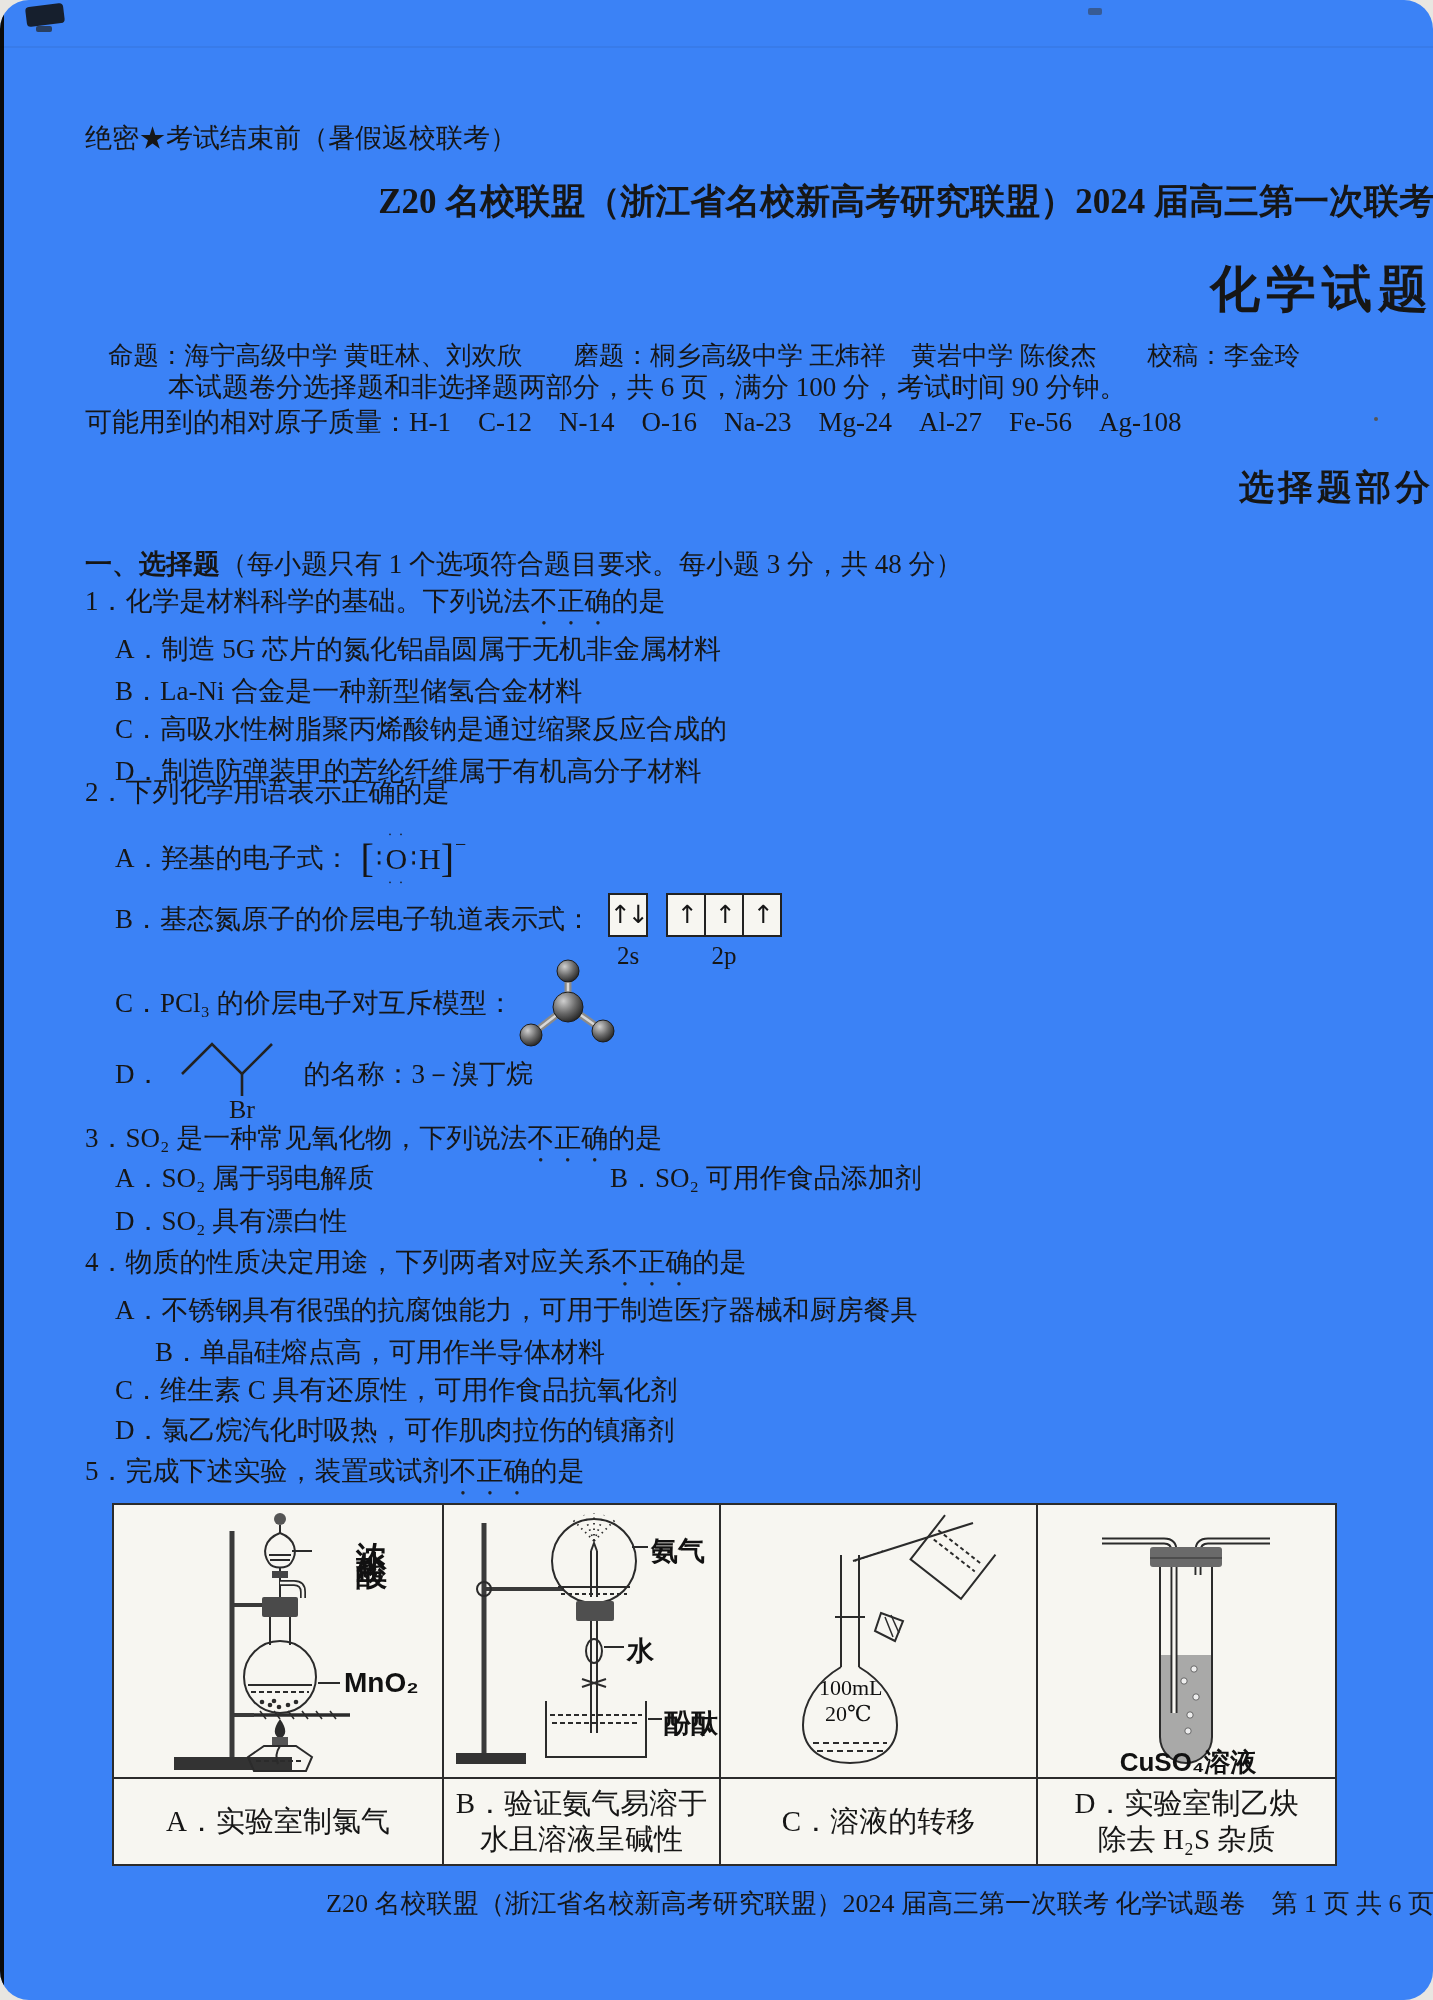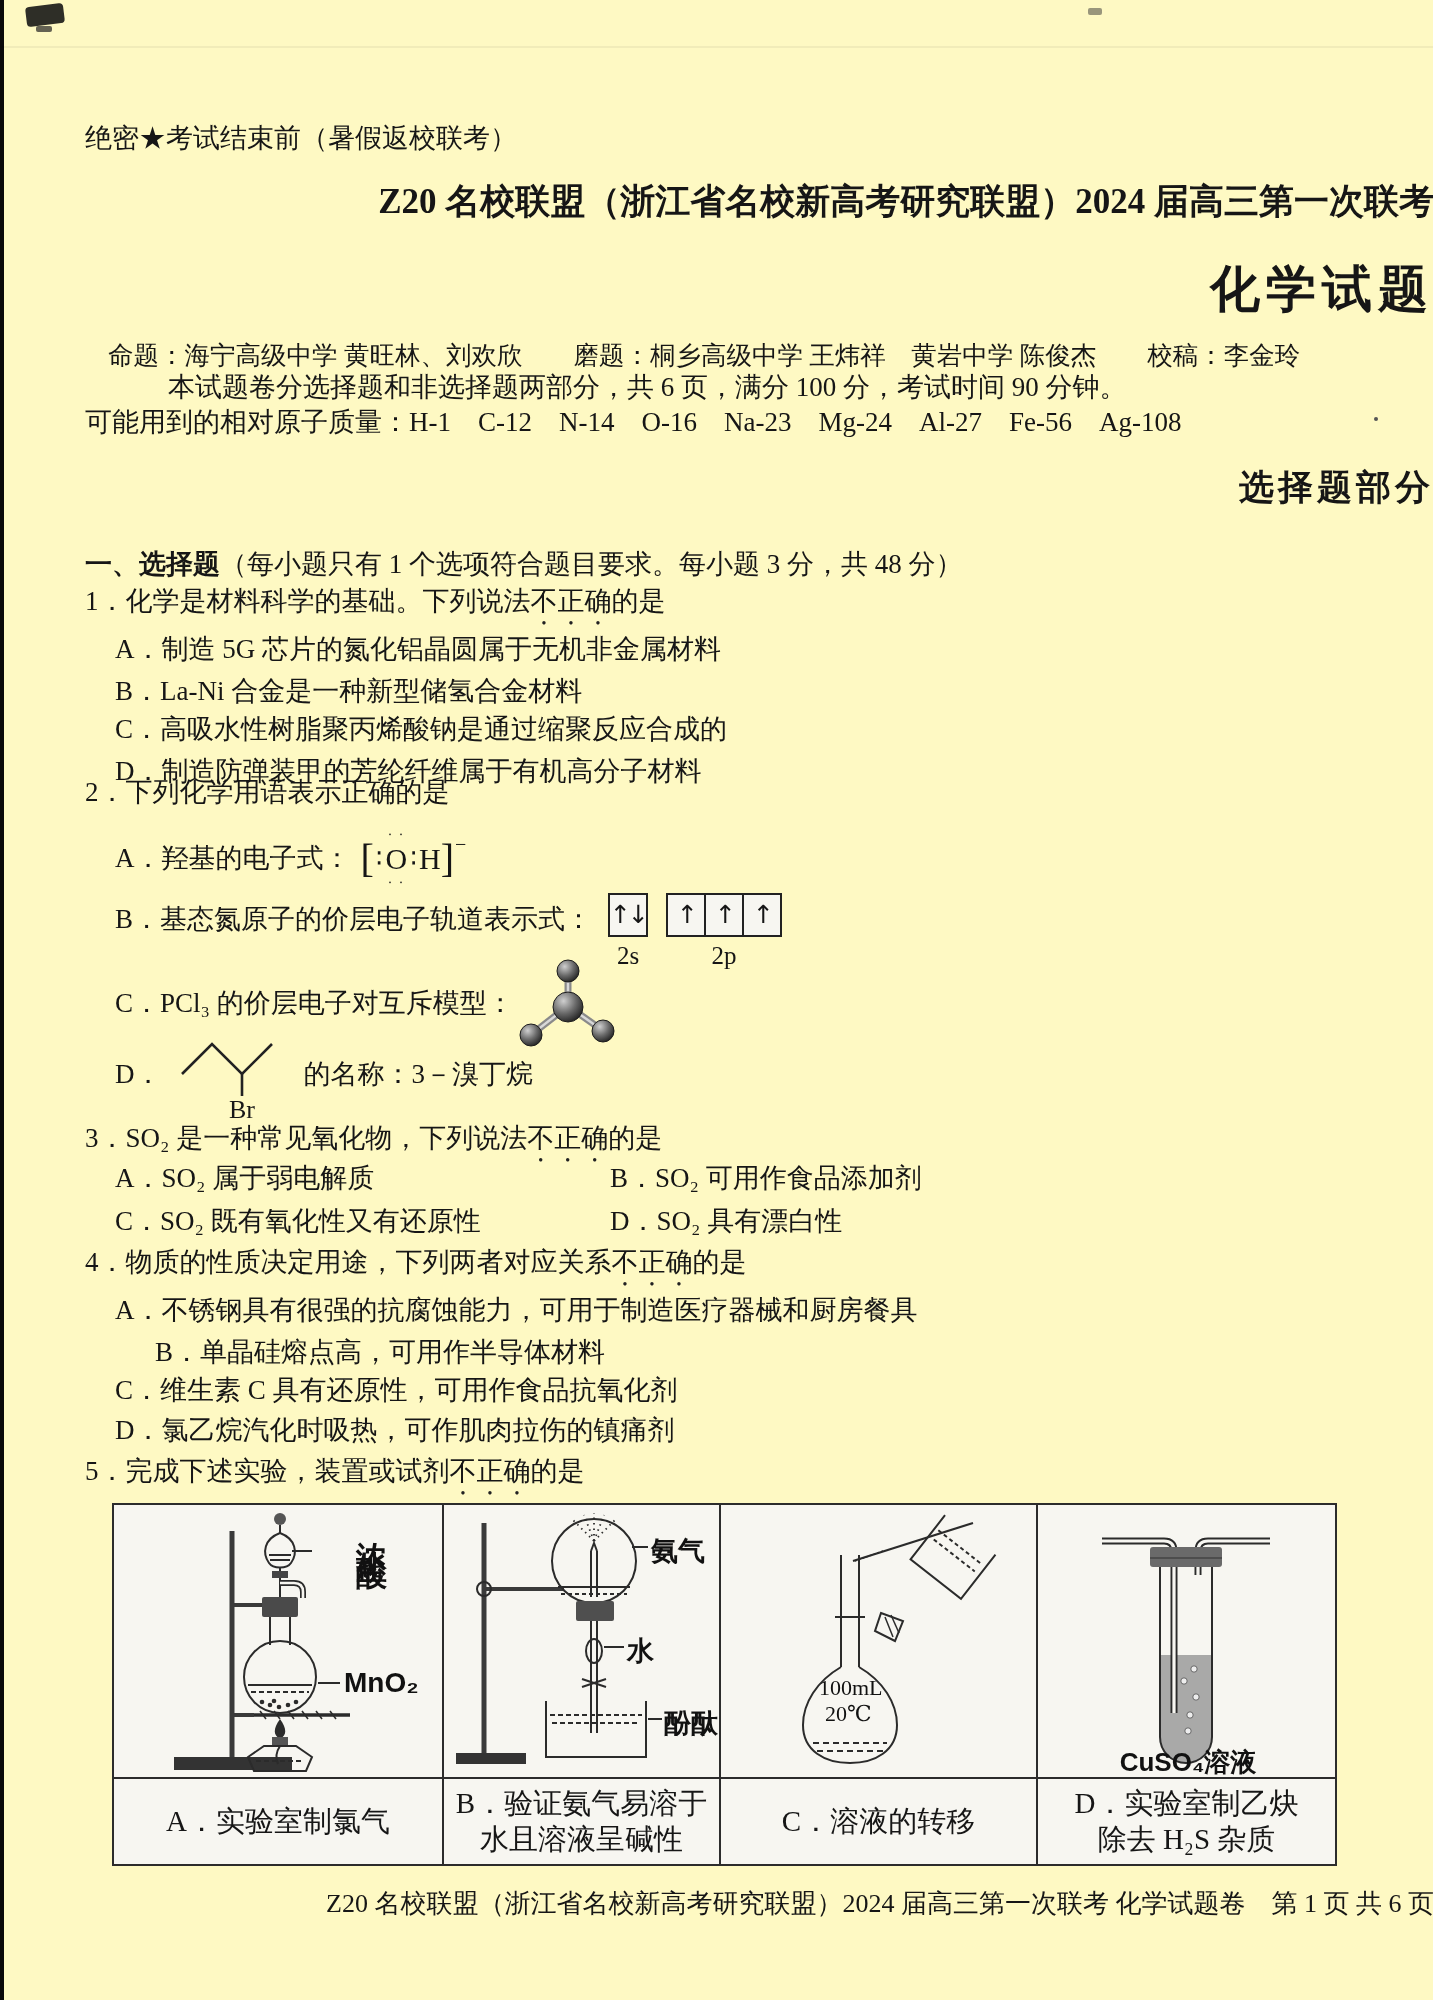--- a/index.html
+++ b/index.html
@@ -1,19 +1,20 @@
 <!DOCTYPE html>
 <html><head>
 <meta charset="utf-8">
 <style>
   html,body{margin:0;padding:0;background:#e8e6e1;}
   .page{
     position:relative;width:1433px;height:2000px;margin:0 auto;
-    background:#fef9c3;color:#161616;overflow:hidden;
+    background:#3b82f6;color:#161616;overflow:hidden;
     font-family:"Liberation Serif","DejaVu Serif",serif;
+    border-radius:29px;
   }
   .r{position:absolute;white-space:nowrap;font-size:27px;line-height:1.25;}
   .center{left:1px;width:100%;text-align:right;}
   .bold{font-weight:700;}
   .emph{
     text-emphasis:filled dot #222;-webkit-text-emphasis:filled dot #222;
     text-emphasis-position:under right;-webkit-text-emphasis-position:under right;
   }
   
   .cols{display:flex;}
@@ -171,21 +172,20 @@
   </div>
 
   <div class="r" style="top:1122px;left:85px;">
     <span>3．</span><span>SO₂ 是一种常见氧化物，下列说法</span><span class="emph">不正确</span><span>的是</span>
   </div>
   <div class="r cols" style="top:1162px;left:115px;">
     <span class="col1"><span>A．</span><span>SO₂ 属于弱电解质</span></span>
     <span><span>B．</span><span>SO₂ 可用作食品添加剂</span></span>
   </div>
   <div class="r cols" style="top:1205px;left:115px;">
-    <span class="col1"><span>C．</span><span>SO₂ 既有氧化性又有还原性</span></span>
     <span><span>D．</span><span>SO₂ 具有漂白性</span></span>
   </div>
 
   <div class="r" style="top:1246px;left:85px;">
     <span>4．</span><span>物质的性质决定用途，下列两者对应关系</span><span class="emph">不正确</span><span>的是</span>
   </div>
   <div class="r" style="top:1294px;left:115px;">
     <span>A．</span><span>不锈钢具有很强的抗腐蚀能力，可用于制造医疗器械和厨房餐具</span>
   </div>
   <div class="r" style="top:1336px;left:115px;margin-left:40px;">

